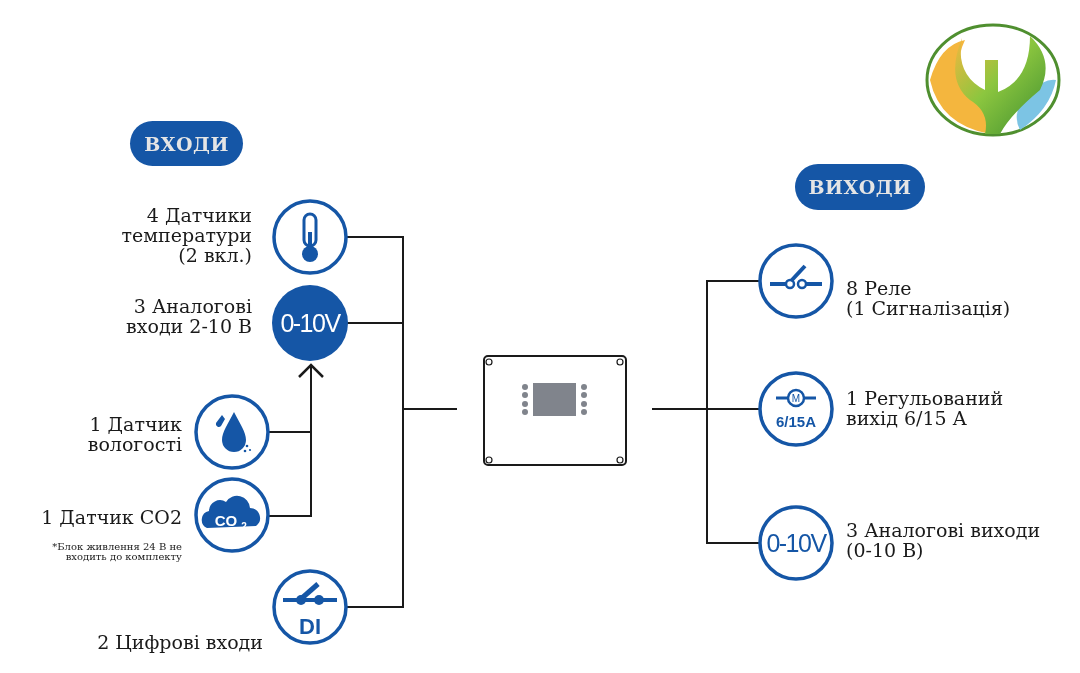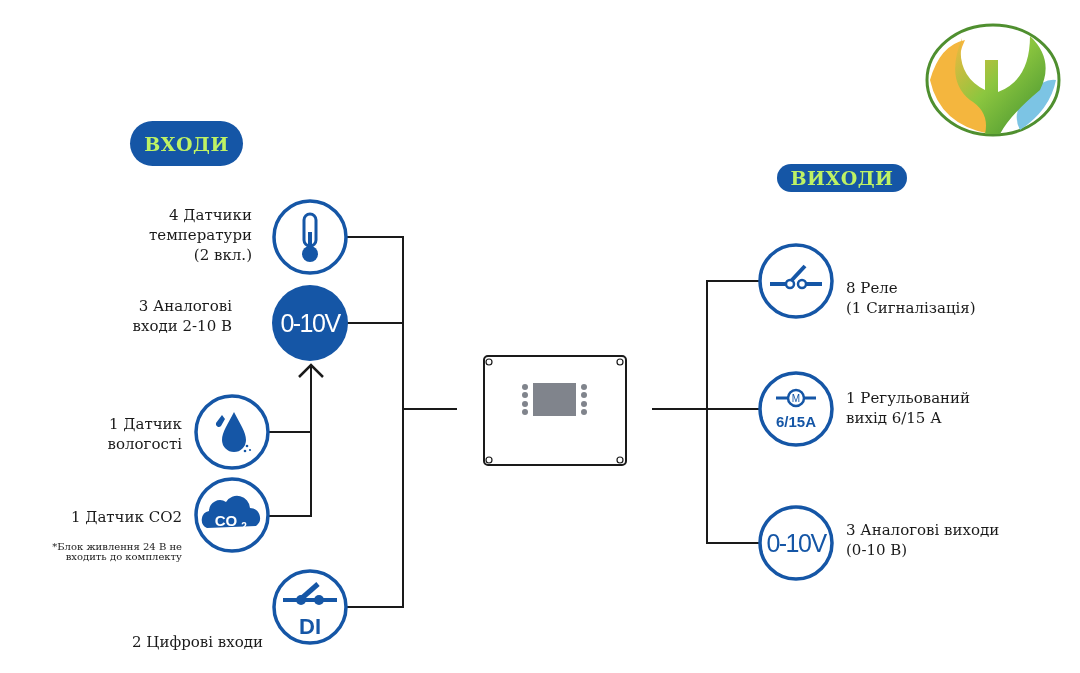--- a/index.html
+++ b/index.html
@@ -1,21 +1,21 @@
 <!DOCTYPE html>
 <html><head>
 <meta charset="utf-8">
 <style>
   html, body { margin:0; padding:0; background:#ffffff; }
   body { width:1080px; height:673px; position:relative; overflow:hidden;
          font-family:"DejaVu Serif", serif; color:#1a1a1a; }
-  .pill { position:absolute; background:#1556a6; color:#bef264; border-radius:24px;
+  .pill { position:absolute; background:#1556a6; color:#e5e5e5; border-radius:24px;
           font-family:"DejaVu Serif", serif; font-weight:bold; font-size:19px;
           display:flex; align-items:center; justify-content:center; letter-spacing:0.5px; }
-  .label { position:absolute; font-size:15px; line-height:20px; white-space:nowrap; }
+  .label { position:absolute; font-size:19px; line-height:20px; white-space:nowrap; }
   .label.r { text-align:right; }
   .label.l { text-align:left; }
   .note { position:absolute; font-size:10px; line-height:10px; text-align:right; white-space:nowrap; }
   svg.diagram { position:absolute; left:0; top:0; }
 </style>
 </head>
 <body>
 
 <svg class="diagram" width="1080" height="673" viewBox="0 0 1080 673">
 
@@ -117,28 +117,28 @@
       </linearGradient>
     </defs>
     <ellipse cx="993" cy="80" rx="66" ry="55" fill="#fff" stroke="#4f8f2f" stroke-width="3"></ellipse>
     <path d="M930,80 Q940,45 965,40 Q950,70 975,95 Q990,110 1000,134 L990,134 Q940,125 930,80 Z" fill="#f4b63e"></path>
     <path d="M1056,80 Q1050,110 1020,130 Q1010,110 1030,92 Q1045,78 1056,80 Z" fill="#7cc4e4"></path>
     <path d="M962,38 Q955,75 985,90 L985,60 L998,60 L998,92 Q1030,80 1030,36 Q1055,60 1040,90 Q1010,115 1000,134 L985,134 Q990,112 970,100 Q945,80 962,38 Z" fill="url(#lg1)"></path>
   </g>
 </svg>
 
 <div class="pill" style="left:130px; top:121px; width:113px; height:45px;">ВХОДИ</div>
-<div class="pill" style="left:777px; top:164px; width:130px; height:28px;">ВИХОДИ</div>
+<div class="pill" style="left:795px; top:164px; width:130px; height:46px;">ВИХОДИ</div>
 
 <div class="label r" style="right:828px; top:205px;">
   <div>4 Датчики</div>
   <div>температури</div>
   <div>(2 вкл.)</div>
 </div>
-<div class="label r" style="right:848px; top:296px;">
+<div class="label r" style="right:828px; top:296px;">
   <div>3 Аналогові</div>
   <div>входи 2-10 В</div>
 </div>
 <div class="label r" style="right:898px; top:414px;">
   <div>1 Датчик</div>
   <div>вологості</div>
 </div>
 <div class="label r" style="right:898px; top:507px;">
   <div>1 Датчик CO2</div>
 </div>

